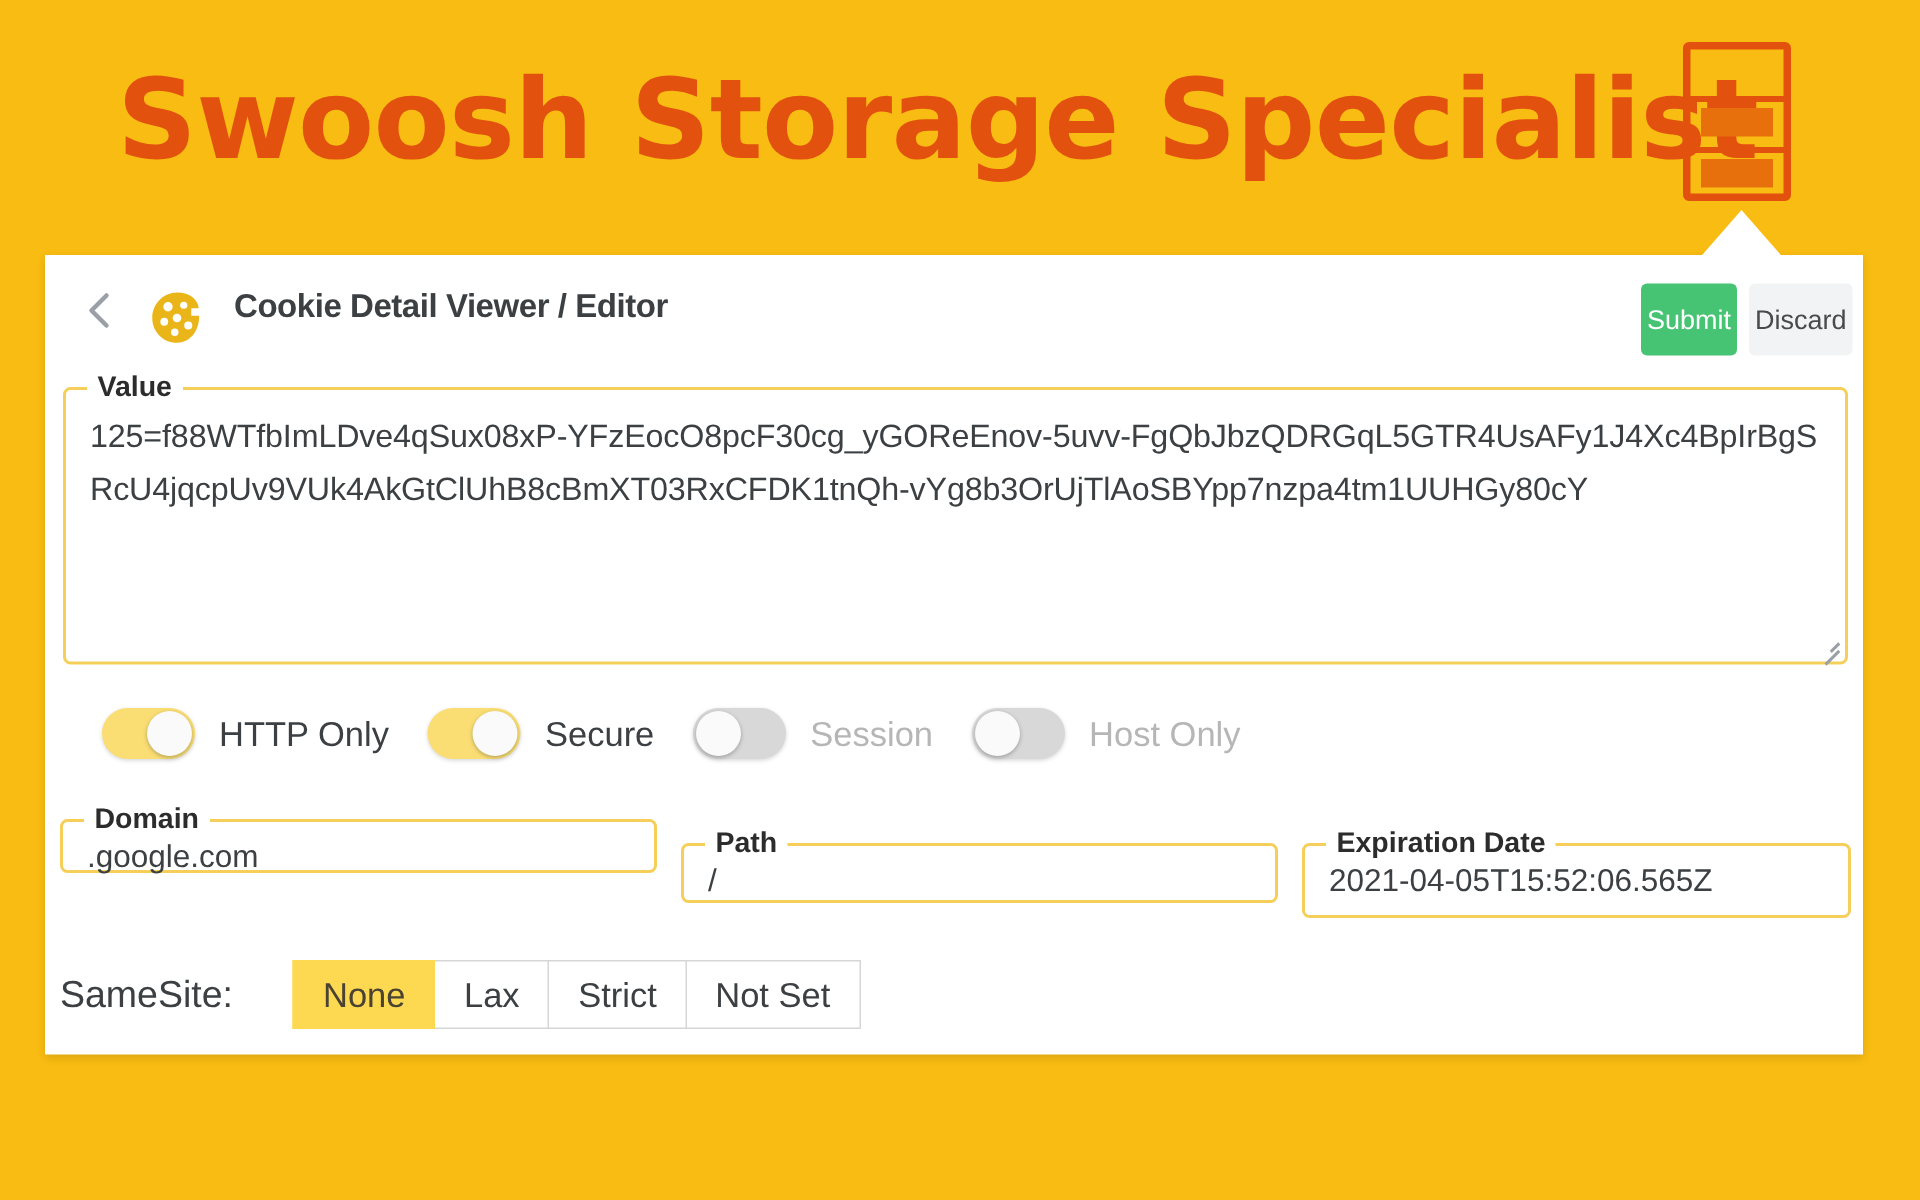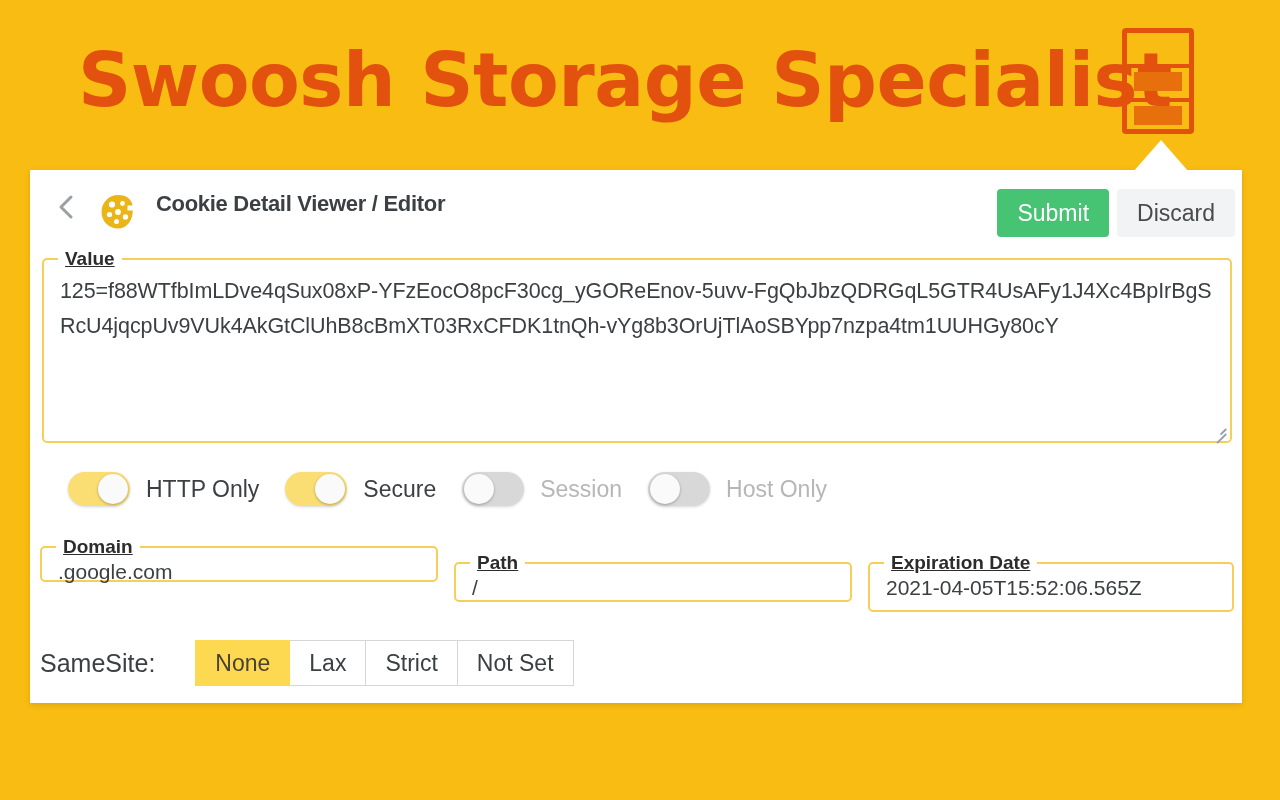--- a/index.html
+++ b/index.html
@@ -126,22 +126,22 @@
     position: absolute;
     right: 7px;
     top: 19px;
     display: flex;
     gap: 8px;
   }
   .btn {
     border: none;
     border-radius: 4px;
     font-family: "Liberation Sans", sans-serif;
-    font-size: 23px;
-    padding: 0 20px;
+    font-size: 18px;
+    padding: 0 4px;
     height: 48px;
     line-height: 48px;
     cursor: pointer;
   }
   .btn-submit {
     background: #47c473;
     color: #ffffff;
   }
   .btn-discard {
     background: #f1f3f4;
@@ -159,21 +159,20 @@
   .fieldbox > .legend {
     position: absolute;
     top: -12px;
     left: 14px;
     background: #ffffff;
     padding: 0 7px;
     font-size: 19px;
     font-weight: bold;
     color: #2c2c2c;
     white-space: nowrap;
-    text-decoration: underline;
   }
   .fieldbox > .fieldvalue {
     position: absolute;
     left: 16px;
     right: 16px;
     top: 12px;
     font-size: 21px;
     color: #3c4043;
     line-height: 34px;
     word-break: break-all;

